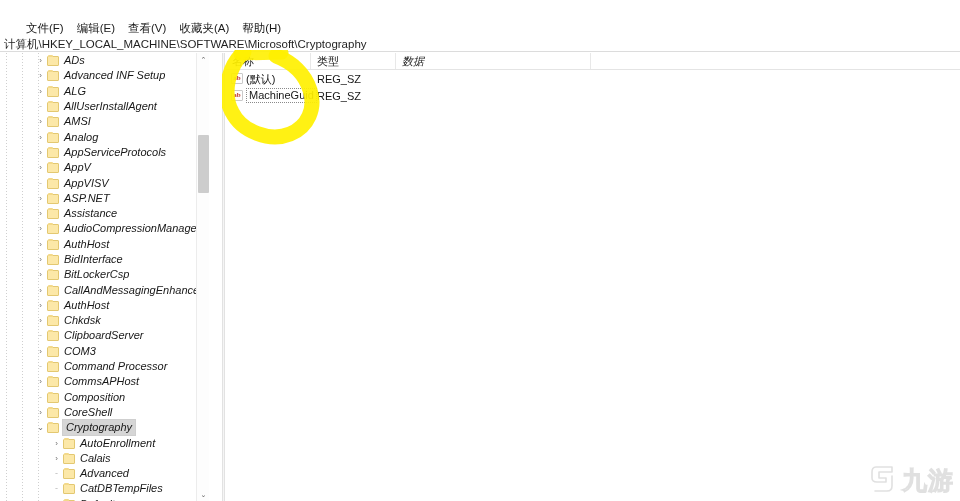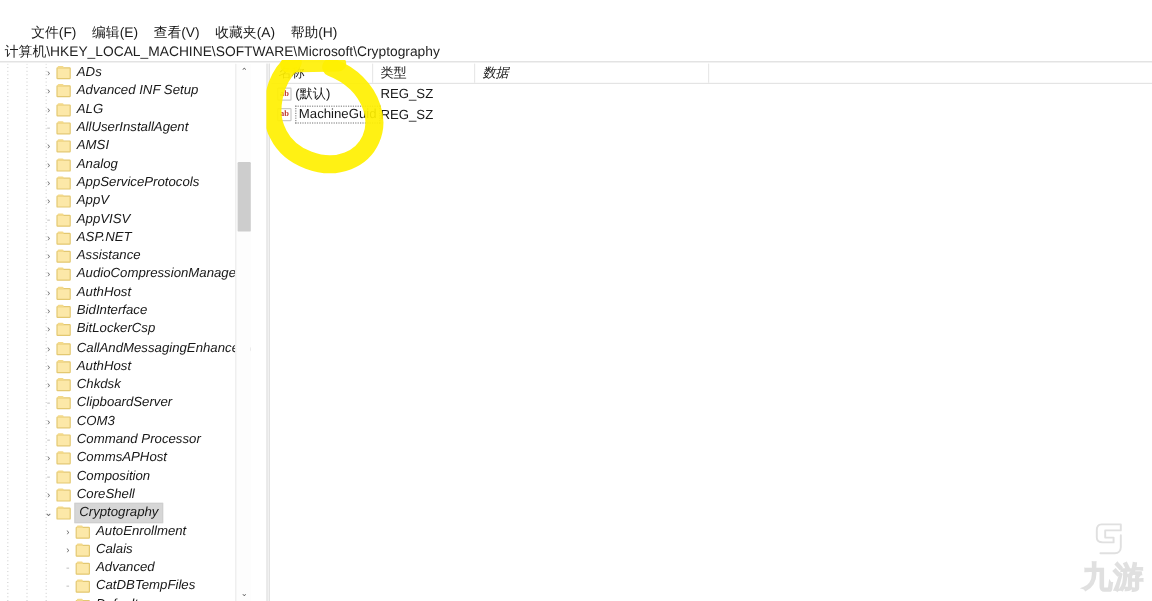--- a/index.html
+++ b/index.html
@@ -291,23 +291,22 @@
     left: 222px; top: 50px;
     width: 120px; height: 100px;
     pointer-events: none;
   }
 
   
   .watermark {
     position: absolute;
     right: 6px; bottom: 4px;
     opacity: .30;
-    display: flex; align-items: center;
+    display: flex; align-items: flex-start;
     pointer-events: none;
-    flex-direction: column;
   }
   .wm-logo {
     width: 28px; height: 30px;
     margin-right: 4px;
   }
   .wm-text {
     font-size: 25px;
     color: #ffffff;
     font-weight: bold;
     letter-spacing: 1px;

